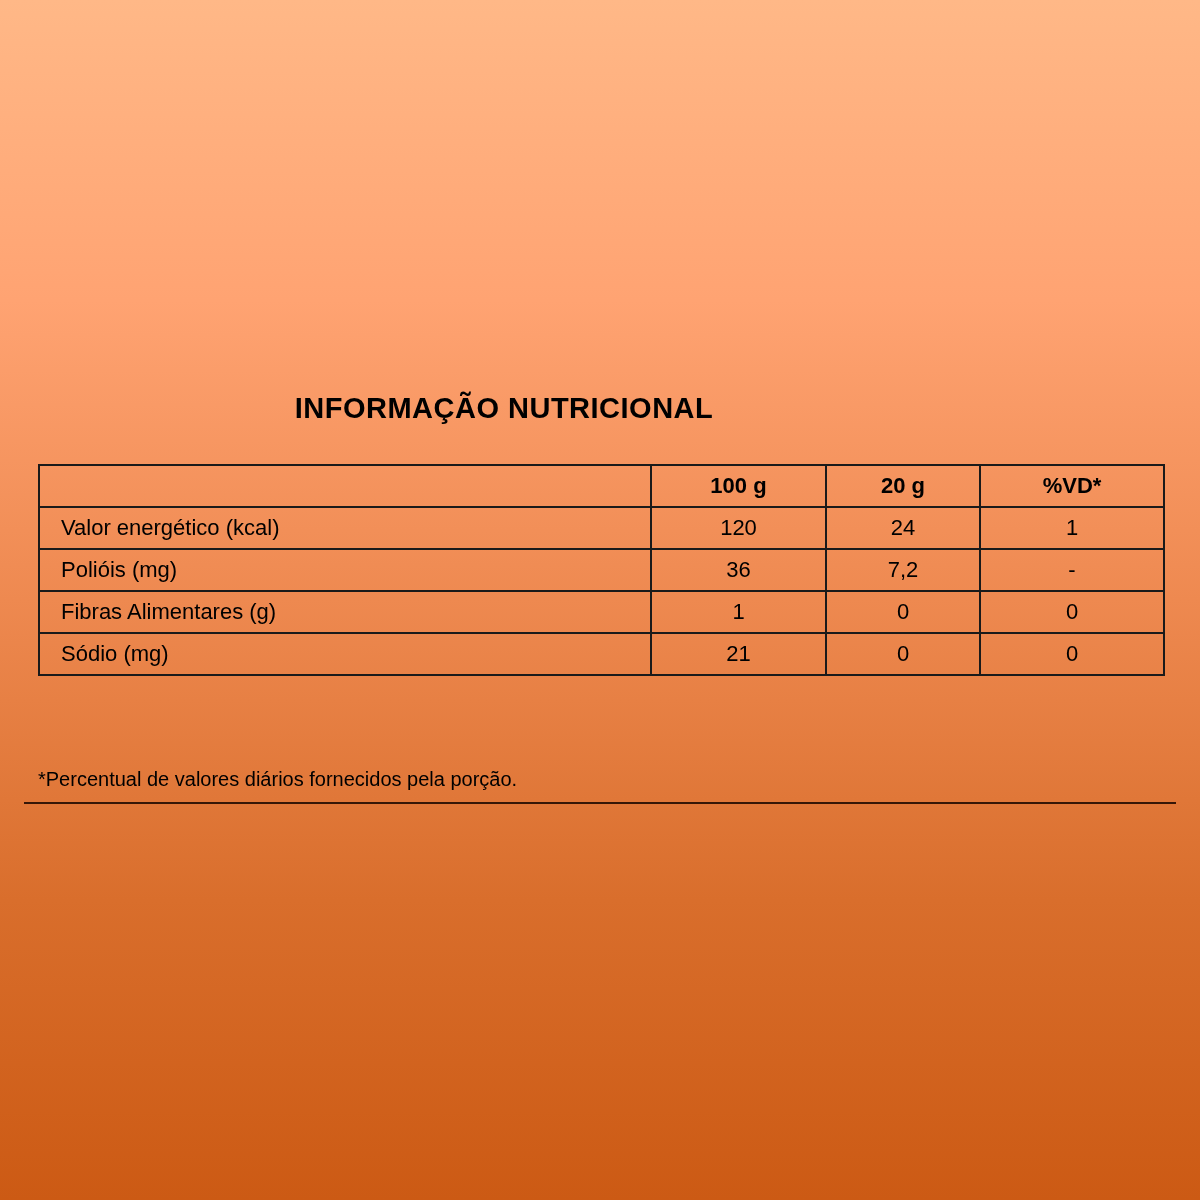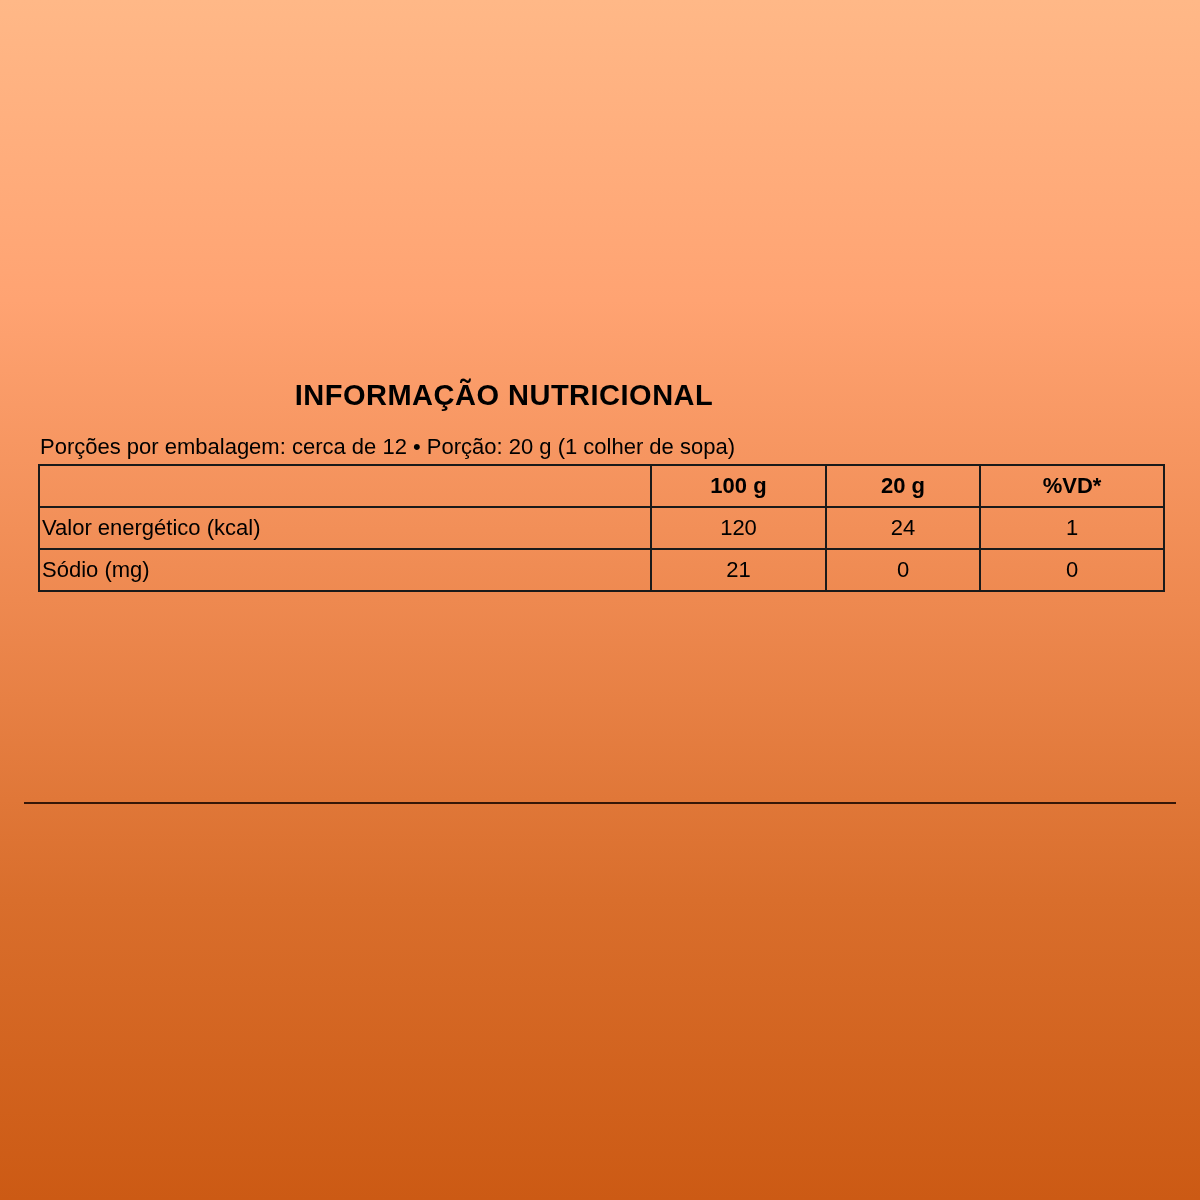--- a/index.html
+++ b/index.html
@@ -19,21 +19,21 @@
     overflow: hidden;
     background: linear-gradient(to bottom,
       #FFB887 0%,
       #FFA372 25%,
       #EE8950 50%,
       #D96E2C 75%,
       #CC5A14 100%);
   }
   .title {
     position: absolute;
-    top: 379px;
+    top: 392px;
     left: 0;
     width: 1008px;
     text-align: center;
     font-size: 29px;
     font-weight: bold;
     letter-spacing: 0.5px;
   }
   .subtitle {
     position: absolute;
     top: 434px;
@@ -60,21 +60,21 @@
     vertical-align: middle;
     background: transparent;
   }
   table.nutrition th {
     font-weight: bold;
     text-align: center;
     font-size: 22px;
   }
   table.nutrition td.label-cell {
     text-align: left;
-    padding-left: 2px;
+    padding-left: 21px;
   }
   table.nutrition td.num-cell {
     text-align: center;
   }
   .footnote {
     position: absolute;
     top: 768px;
     left: 38px;
     font-size: 20px;
   }
@@ -87,21 +87,20 @@
     background: rgba(35, 12, 2, 0.9);
   }
 </style>
 </head>
 <body>
 
 <div class="canvas">
 
   <div class="title">INFORMAÇÃO NUTRICIONAL</div>
 
-  <div class="subtitle">Porções por embalagem: cerca de 12 • Porção: 20 g (1 colher de sopa)</div>
 
   <table class="nutrition">
     <colgroup>
       <col class="c-label">
         <col class="c-100g">
         <col class="c-20g">
         <col class="c-vd">
     </colgroup>
     <tbody>
         <tr>
@@ -110,24 +109,37 @@
       <th>20 g</th>
       <th>%VD*</th>
     </tr>
     <tr>
       <td class="label-cell">Valor energético (kcal)</td>
       <td class="num-cell">120</td>
       <td class="num-cell">24</td>
       <td class="num-cell">1</td>
     </tr>
     <tr>
+      <td class="label-cell">Polióis (mg)</td>
+      <td class="num-cell">36</td>
+      <td class="num-cell">7,2</td>
+      <td class="num-cell">-</td>
+    </tr>
+    <tr>
+      <td class="label-cell">Fibras Alimentares (g)</td>
+      <td class="num-cell">1</td>
+      <td class="num-cell">0</td>
+      <td class="num-cell">0</td>
+    </tr>
+    <tr>
       <td class="label-cell">Sódio (mg)</td>
       <td class="num-cell">21</td>
       <td class="num-cell">0</td>
       <td class="num-cell">0</td>
     </tr>
   </tbody>
     </table>
 
+  <div class="footnote">*Percentual de valores diários fornecidos pela porção.</div>
 
   <div class="divider"></div>
 
 </div>
 
 </body></html>

